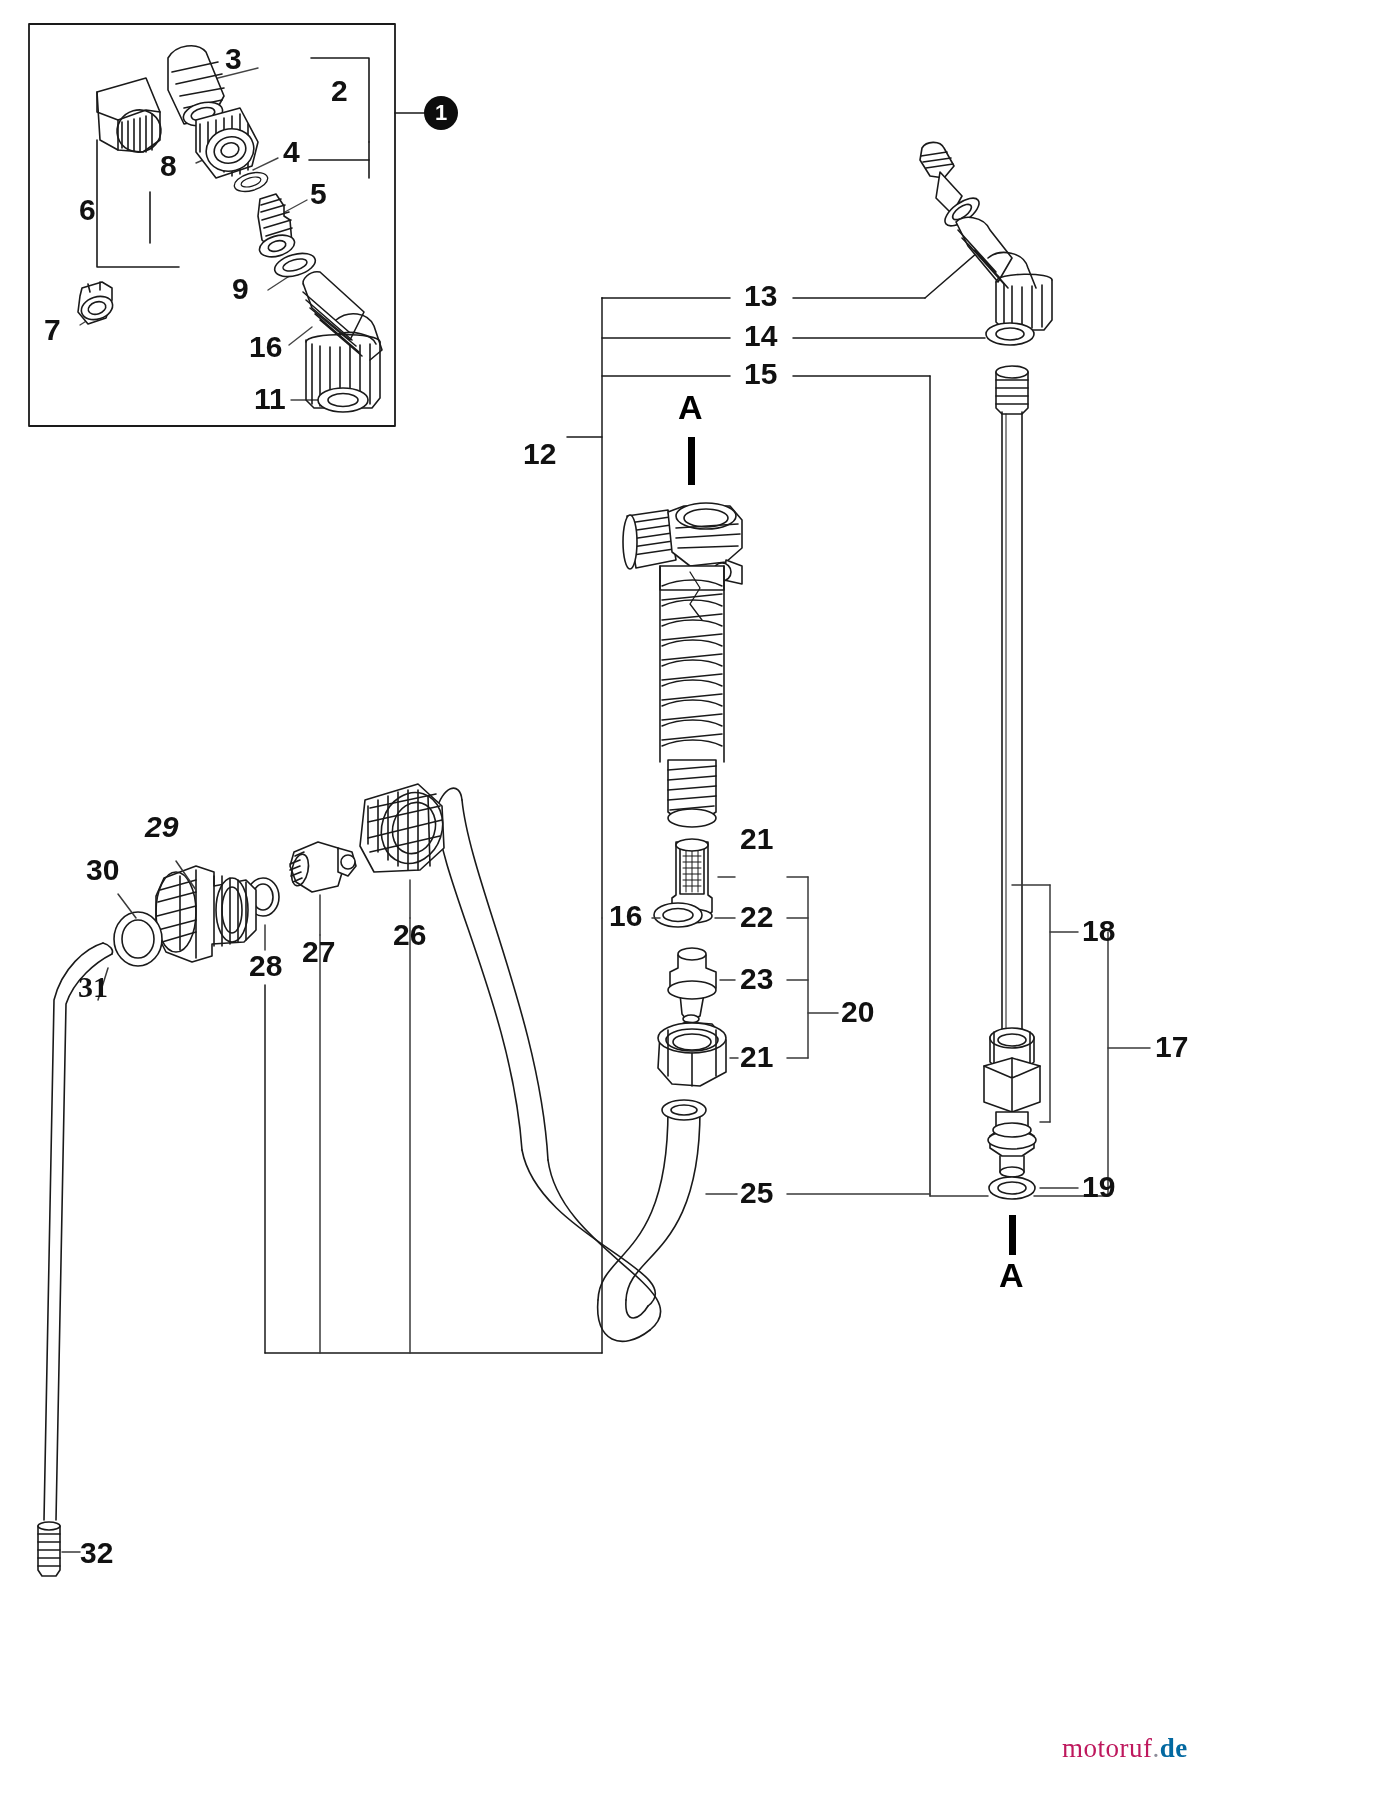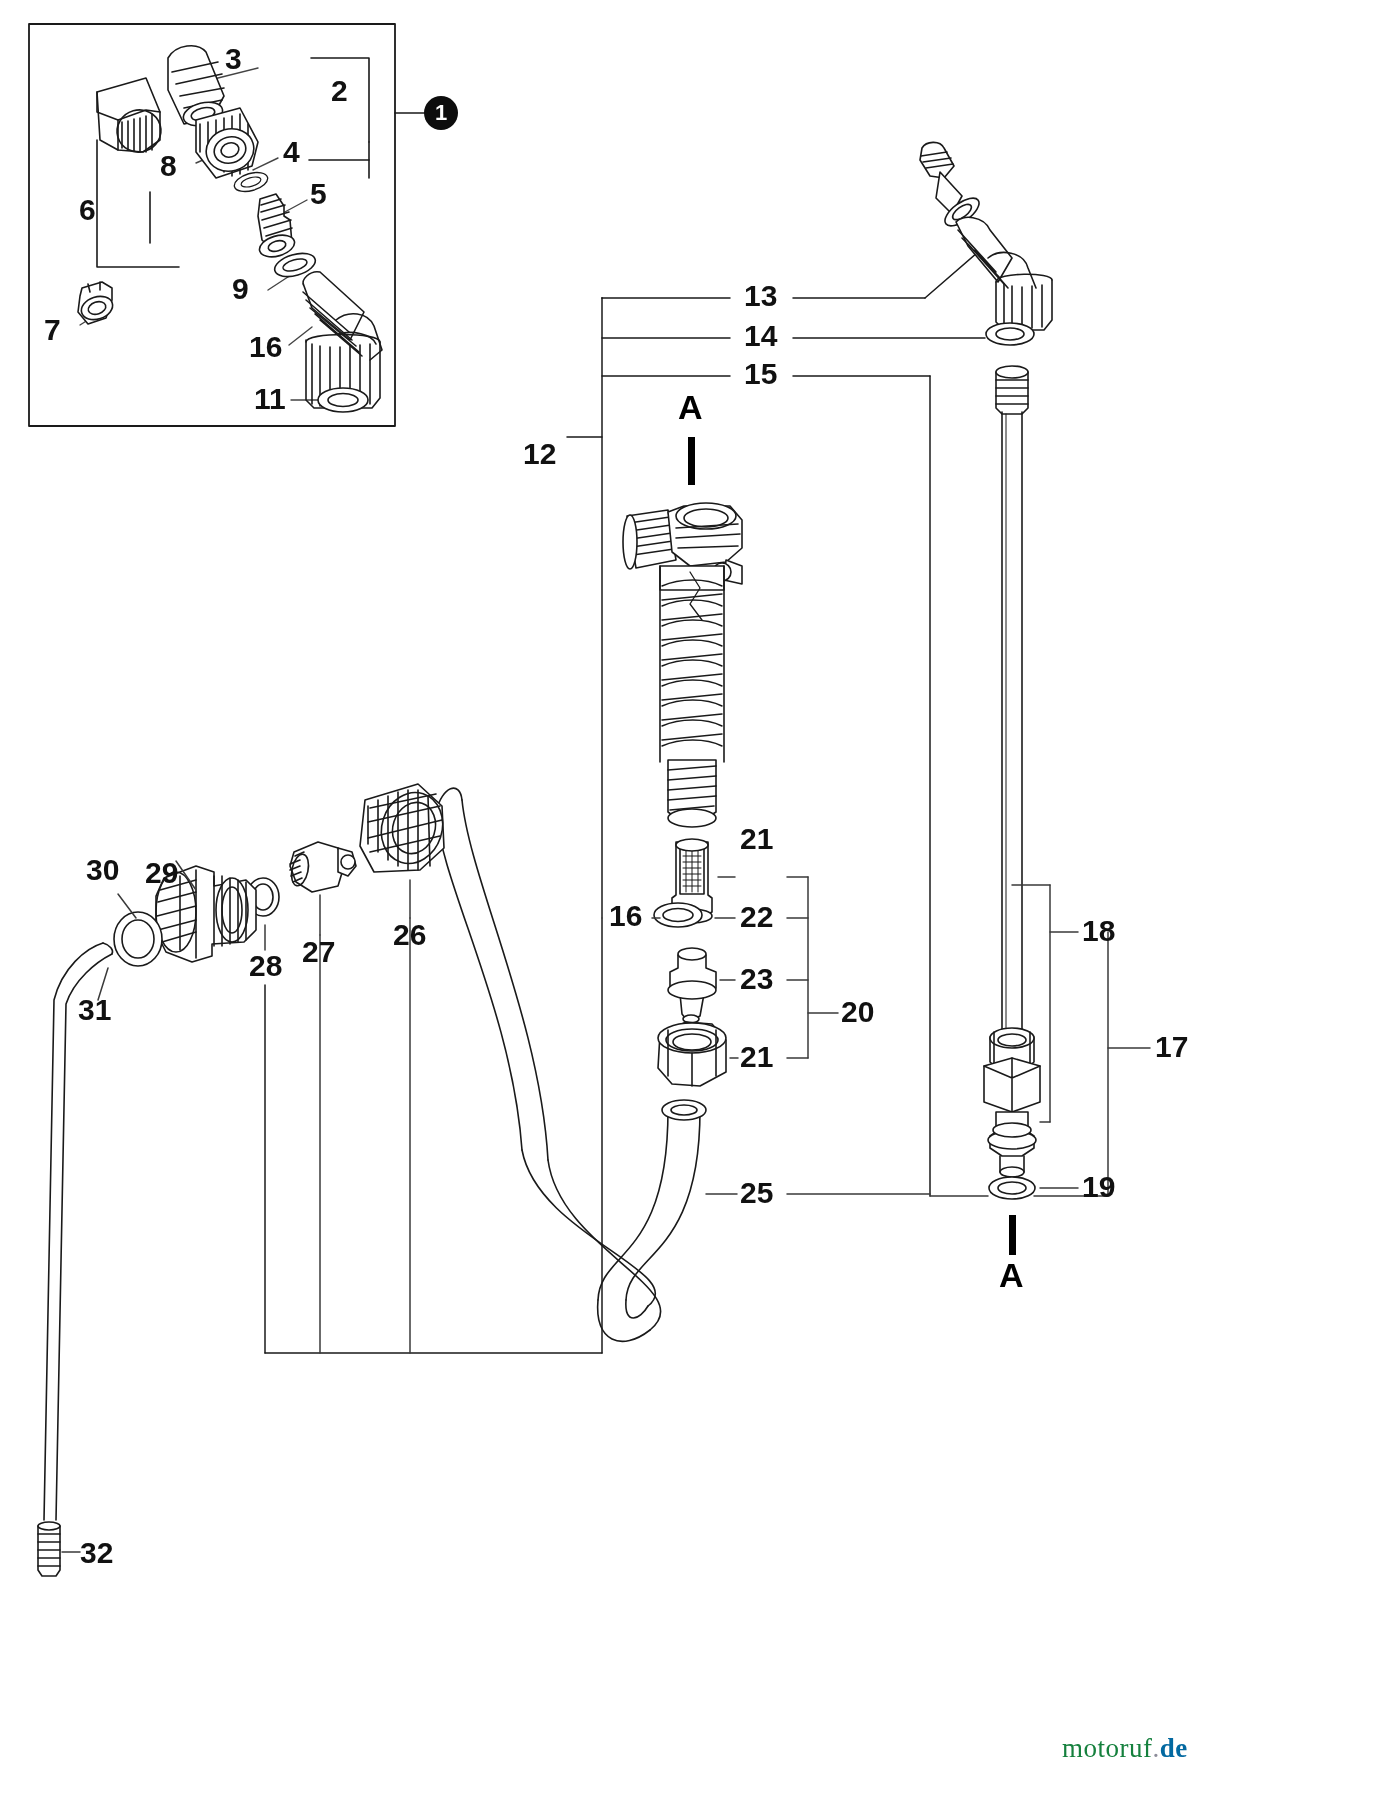--- a/index.html
+++ b/index.html
@@ -54,21 +54,21 @@
     background:#000;
     width:7px;
   }
   .wm{
     position:absolute;
     font-family:"Liberation Serif", serif;
     font-size:27px;
     letter-spacing:.5px;
     white-space:nowrap;
   }
-  .wm .a{color:#15803d;}
+  .wm .a{color:#be185d;}
   .wm .b{color:#8c8c99;}
   .wm .c{color:#0369a1;font-weight:700;}
 </style>
 </head>
 <body>
 
 <div id="page">
 
   <svg class="dwg" width="1392" height="1800" viewBox="0 0 1392 1800">
     <defs>
@@ -443,23 +443,23 @@
   <div class="lbl" style="left:1082px;top:1172px;text-align:right;">19</div>
   <div class="lbl" style="left:841px;top:997px;">20</div>
   <div class="lbl" style="left:740px;top:824px;">21</div>
   <div class="lbl" style="left:740px;top:902px;">22</div>
   <div class="lbl" style="left:740px;top:964px;">23</div>
   <div class="lbl" style="left:740px;top:1042px;">21</div>
   <div class="lbl" style="left:740px;top:1178px;">25</div>
   <div class="lbl" style="left:393px;top:920px;">26</div>
   <div class="lbl" style="left:302px;top:937px;">27</div>
   <div class="lbl" style="left:249px;top:951px;">28</div>
-  <div class="lbl" style="left:145px;top:858px;">29</div>
+  <div class="lbl" style="left:145px;top:812px;font-style:italic;">29</div>
   <div class="lbl" style="left:86px;top:855px;">30</div>
-  <div class="lbl" style="left:78px;top:995px;">31</div>
+  <div class="lbl" style="left:78px;top:972px;font-family:Liberation Serif, serif;">31</div>
   <div class="lbl" style="left:80px;top:1538px;">32</div>
 
   <div class="sec" style="left:678px;top:390px;">A</div>
   <div class="tickmark" style="left:688px;top:437px;height:48px;"></div>
 
   <div class="sec" style="left:999px;top:1258px;">A</div>
   <div class="tickmark" style="left:1009px;top:1215px;height:40px;"></div>
 
   <div class="wm" style="left:1062px;top:1733px;">
     <span class="a">motoruf</span><span class="b">.</span><span class="c">de</span>

